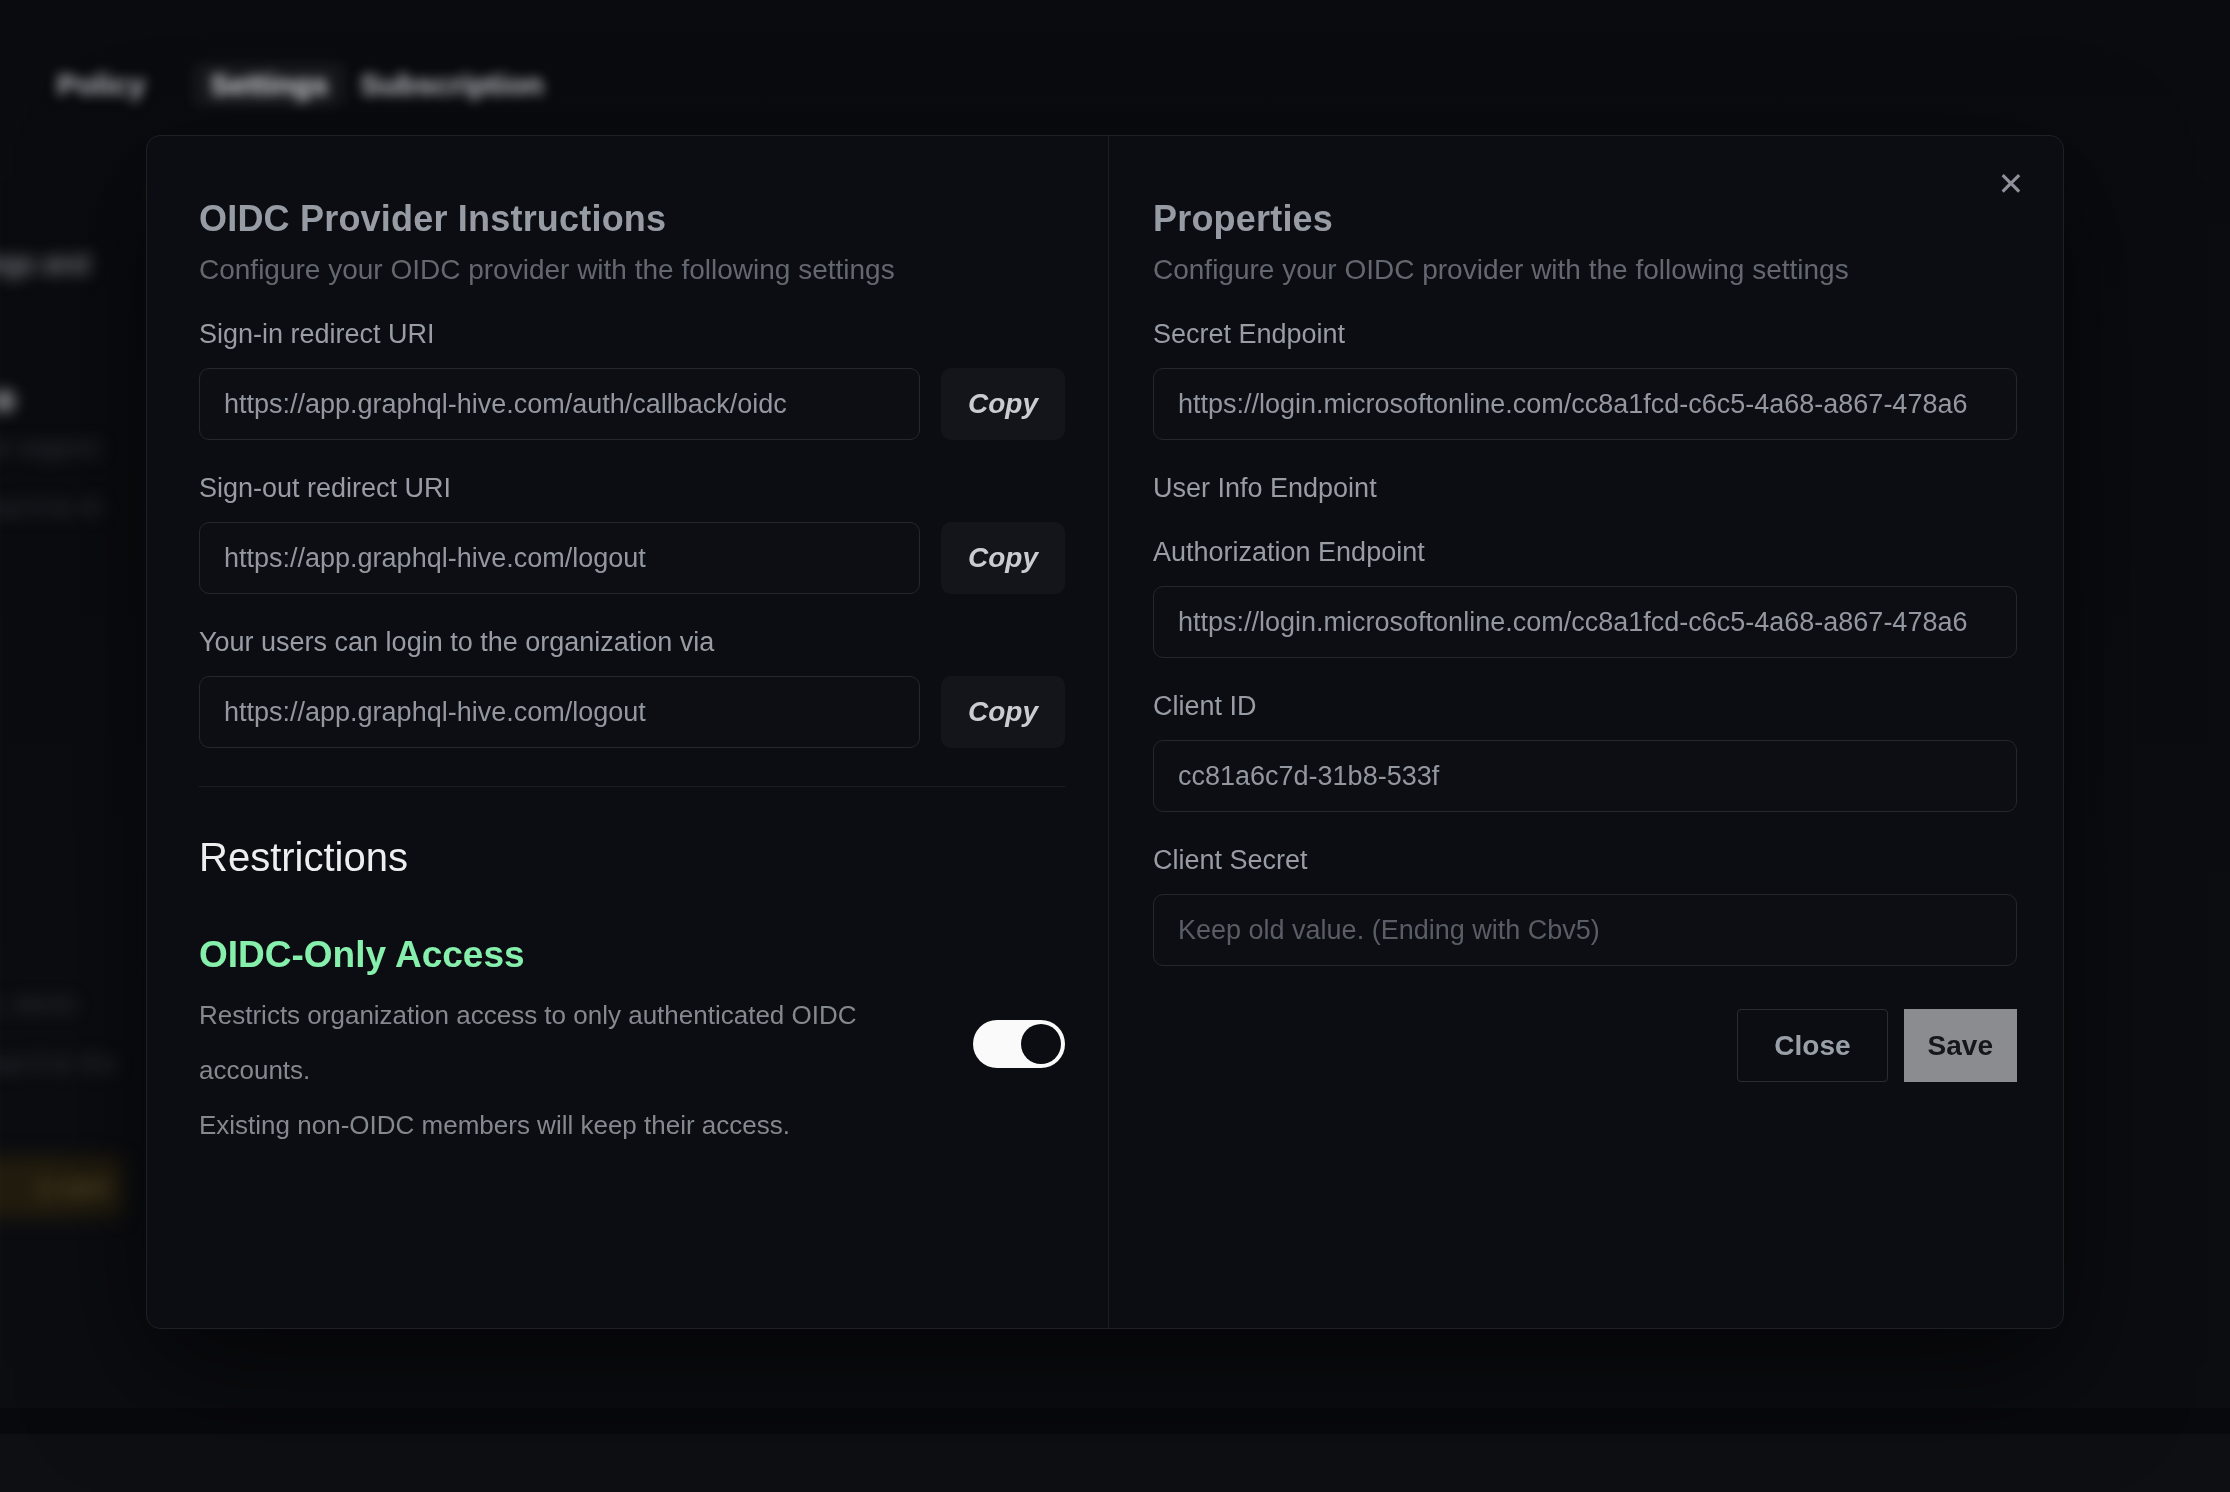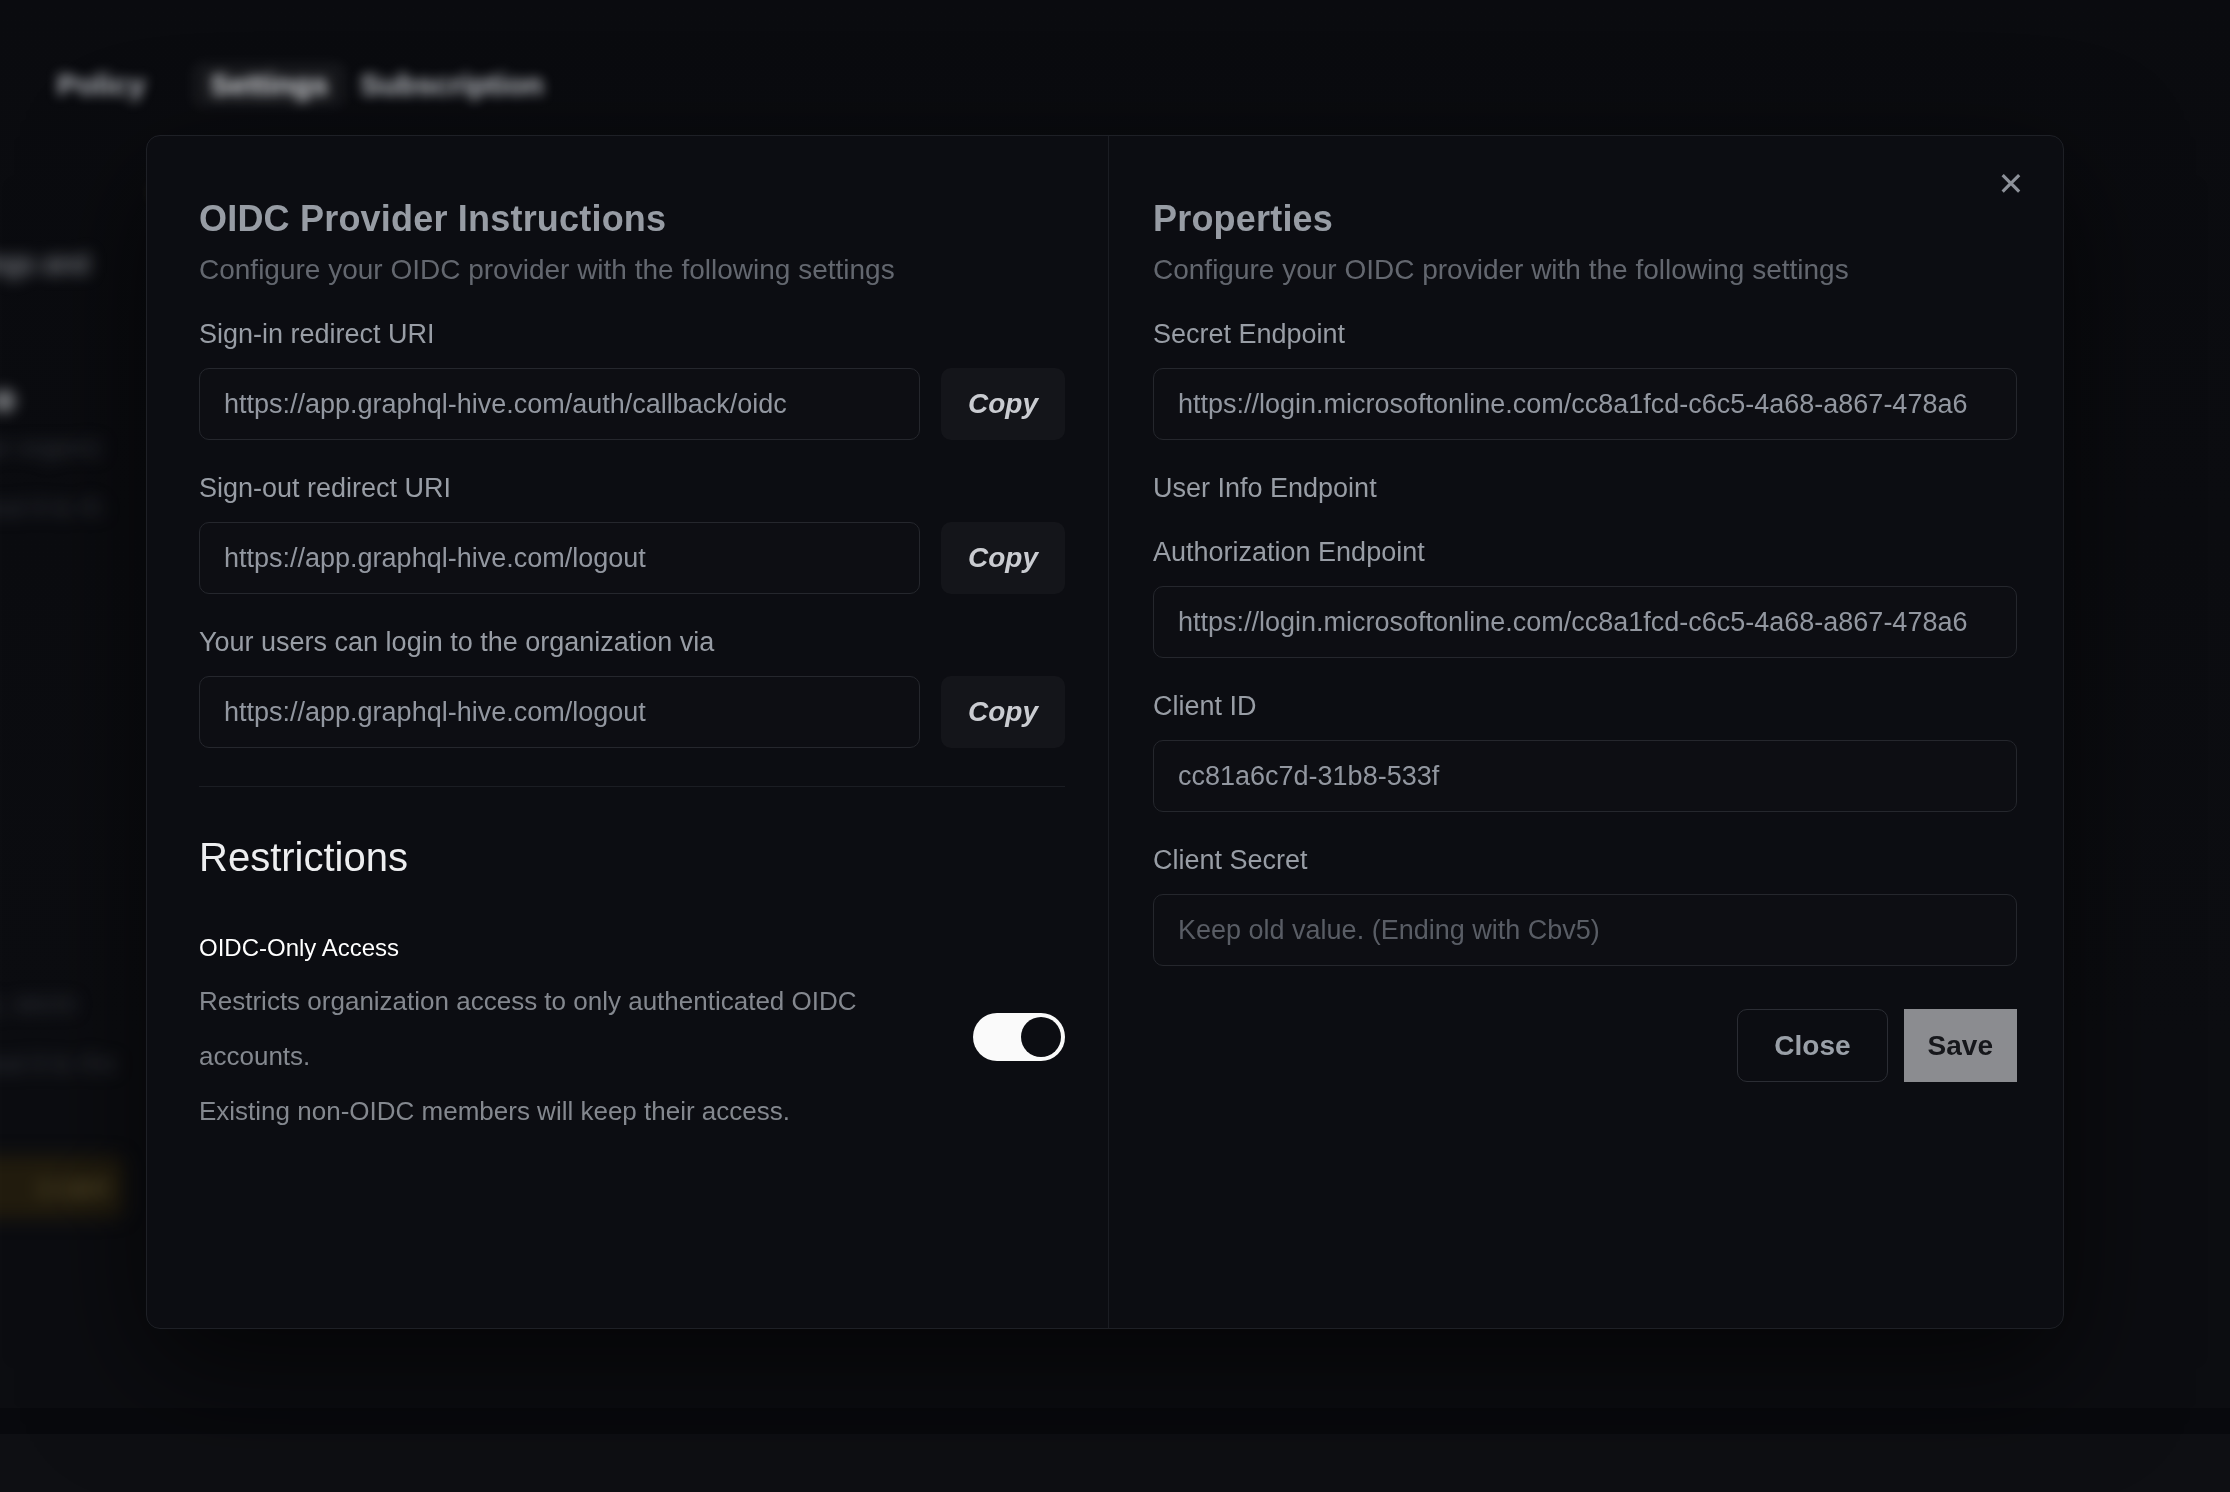--- a/index.html
+++ b/index.html
@@ -75,36 +75,36 @@
     cursor: pointer;
     font-style: italic;
   }
 
   .h-divider { margin-top: 38px; height: 1px; background: #1b1d23; border: none; }
 
   .restrictions-title { margin-top: 48px; font-size: 40px; font-weight: 400; color: #edeef0; }
 
   .toggle-row { margin-top: 54px; display: flex; align-items: center; }
   .toggle-texts { max-width: 700px; }
-  .toggle-label { font-size: 24px; font-weight: 400; color: #ffffff; }
+  .toggle-label { font-size: 37px; font-weight: 700; color: #86efac; }
   .toggle-desc { font-size: 26px; color: #84888f; line-height: 55px; margin-top: 12px; }
 
   .switch {
     margin-left: auto; flex: 0 0 auto;
     width: 92px; height: 48px; border-radius: 24px; background: #fafafa;
     position: relative; cursor: pointer; border: none;
   }
   .switch-thumb {
     position: absolute; top: 4px; right: 4px; width: 40px; height: 40px;
     border-radius: 50%; background: #0c0d12;
   }
 
   .actions { margin-top: 43px; display: flex; justify-content: flex-end; align-items: center; }
   .btn-close {
-    height: 73px; padding: 0 36px; border-radius: 10px;
+    height: 73px; padding: 0 36px; border-radius: 4px;
     background: transparent; border: 1px solid #2b2d34;
     color: #9aa0a8; font-size: 28px; font-weight: 600; font-family: "Liberation Sans", sans-serif; cursor: pointer;
   }
   .btn-save {
     height: 73px; padding: 0 24px; margin-left: 16px; border-radius: 0;
     background: #8b8c90; border: none;
     color: #16171b; font-size: 28px; font-weight: 600; font-family: "Liberation Sans", sans-serif; cursor: pointer;
   }
 </style>
 </head>

